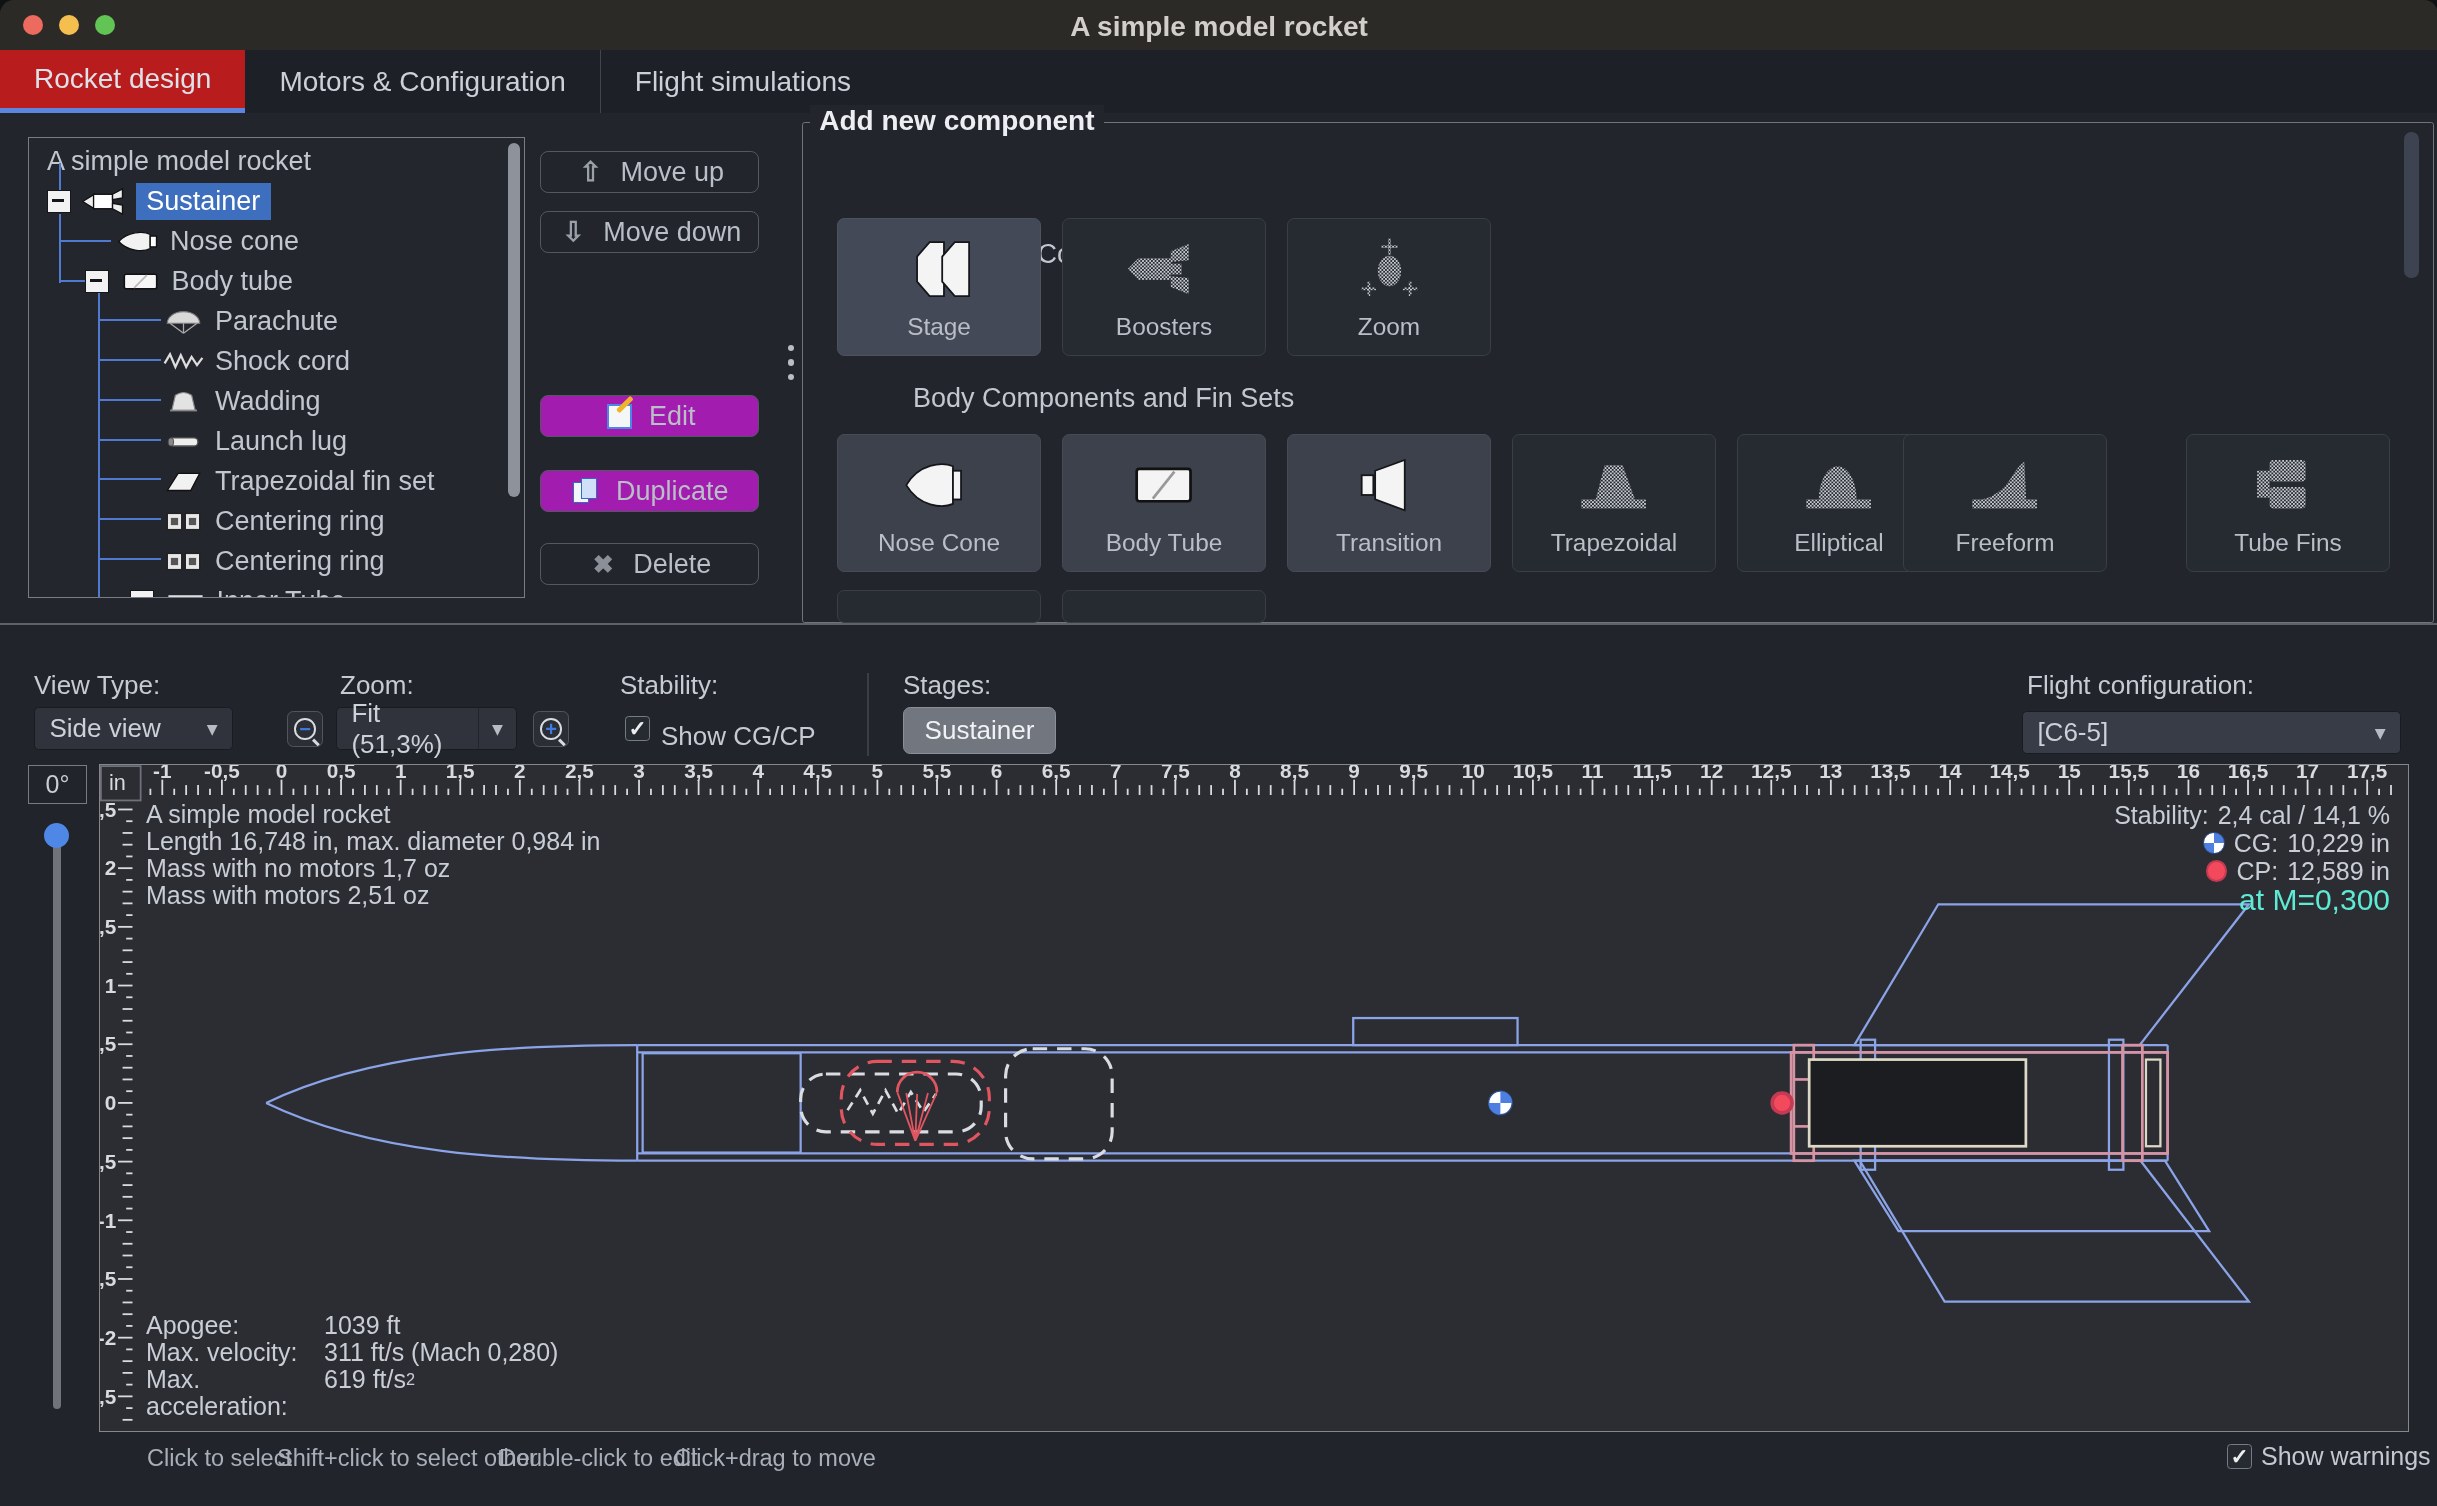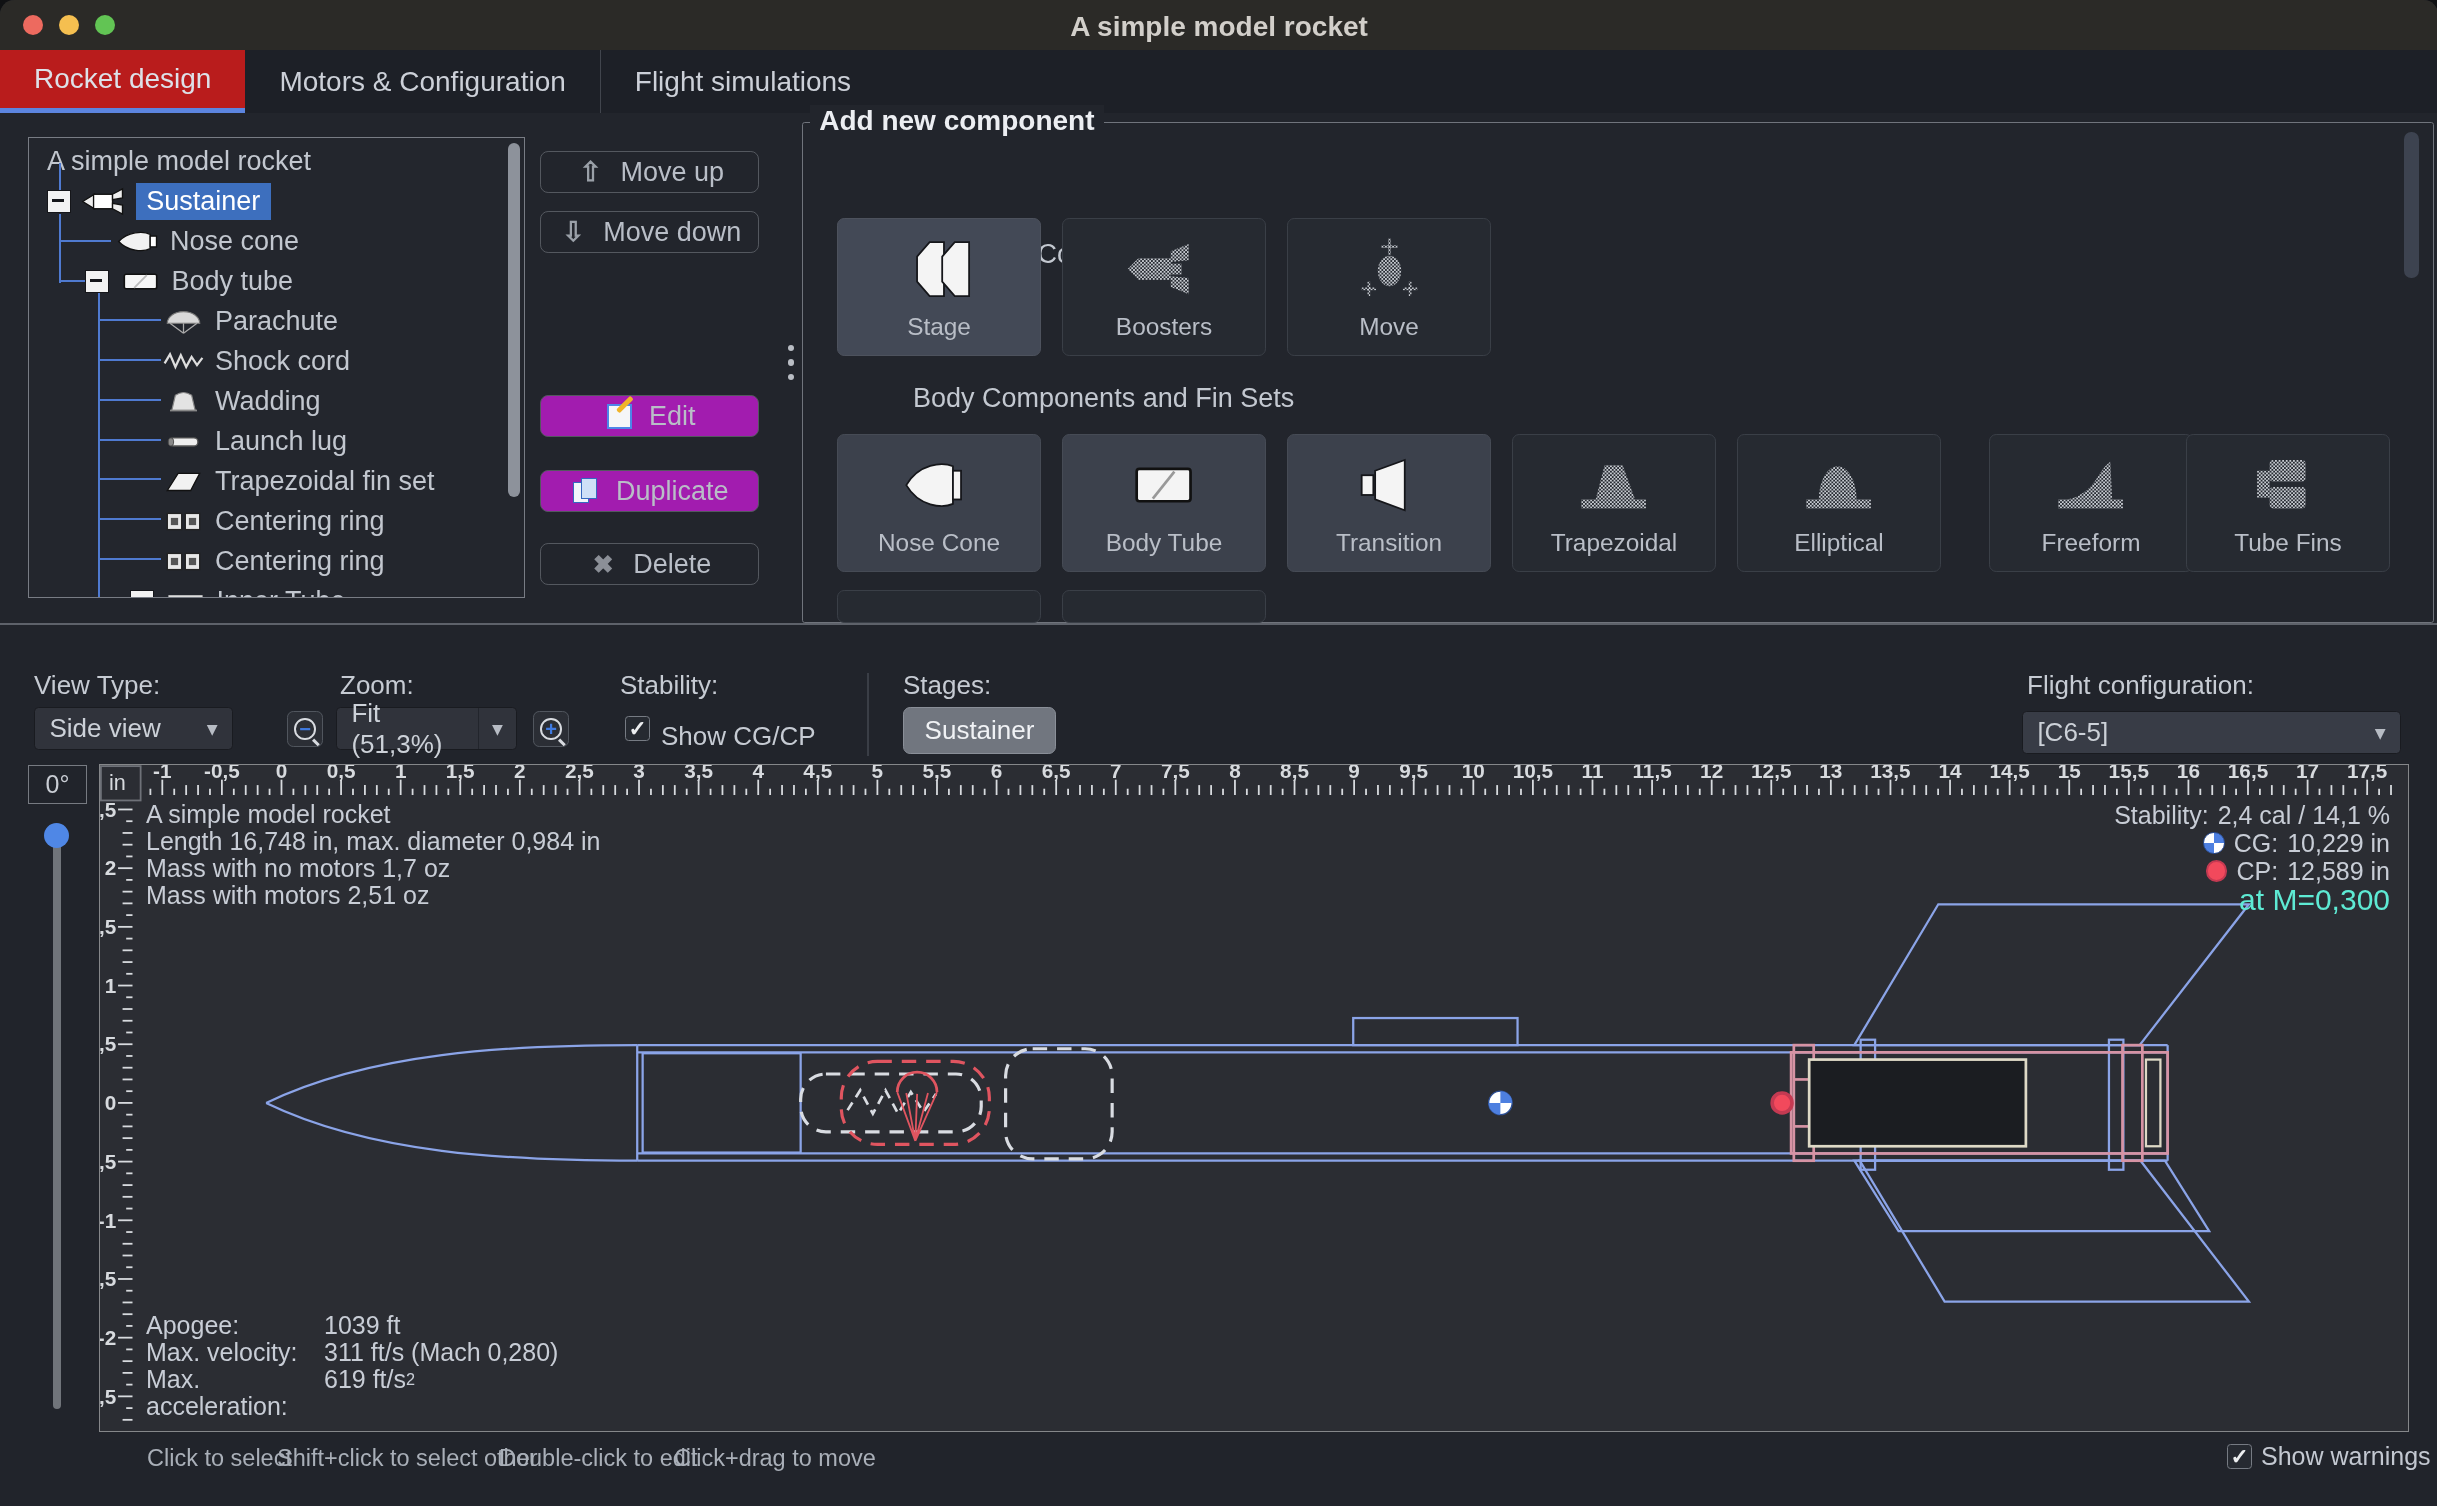--- a/index.html
+++ b/index.html
@@ -338,21 +338,21 @@
                 <ellipse cx="45" cy="40" rx="13" ry="17"></ellipse>
                 <rect x="43.5" y="4" width="3" height="18"></rect>
                 <rect x="36" y="11.5" width="18" height="3"></rect>
                 <rect x="20.5" y="52" width="3" height="16"></rect>
                 <rect x="14" y="58.5" width="16" height="3"></rect>
                 <rect x="66.5" y="52" width="3" height="16"></rect>
                 <rect x="60" y="58.5" width="16" height="3"></rect>
               </g>
             </svg>
           </div>
-          <div class="clabel">Move</div>
+          <div class="clabel">Zoom</div>
         </div>
         <div class="sectlabel" style="left: 110px; top: 260px;">Body Components and Fin Sets</div>
         <div class="card enabled" style="left: 34px; top: 311px;">
           <div class="cicon">
             <svg width="81" height="70" viewBox="0 0 90 78">
               <g fill="#f4f4f4" stroke="#15161a" stroke-width="2">
                 <path d="M8,38 C22,14 48,12 60,17 L60,59 C48,64 22,62 8,38 Z"></path>
                 <rect x="60" y="22" width="9" height="32"></rect>
               </g>
             </svg>
@@ -396,21 +396,21 @@
           <div class="cicon">
             <svg width="81" height="70" viewBox="0 0 90 78">
               <g fill="url(#dither)" stroke="none" stroke-width="2">
                 <rect x="8" y="54" width="72" height="10"></rect>
                 <path d="M22,54 A21,37 0 0 1 64,54 Z"></path>
               </g>
             </svg>
           </div>
           <div class="clabel">Elliptical</div>
         </div>
-        <div class="card " style="left: 1186px; top: 311px;">
+        <div class="card " style="left: 1100px; top: 311px;">
           <div class="cicon">
             <svg width="81" height="70" viewBox="0 0 90 78">
               <g fill="url(#dither)" stroke="none" stroke-width="2">
                 <rect x="8" y="54" width="72" height="10"></rect>
                 <path d="M18,54 C30,52 42,44 50,32 C54,26 58,18 66,12 L68,54 Z"></path>
               </g>
             </svg>
           </div>
           <div class="clabel">Freeform</div>
         </div>

